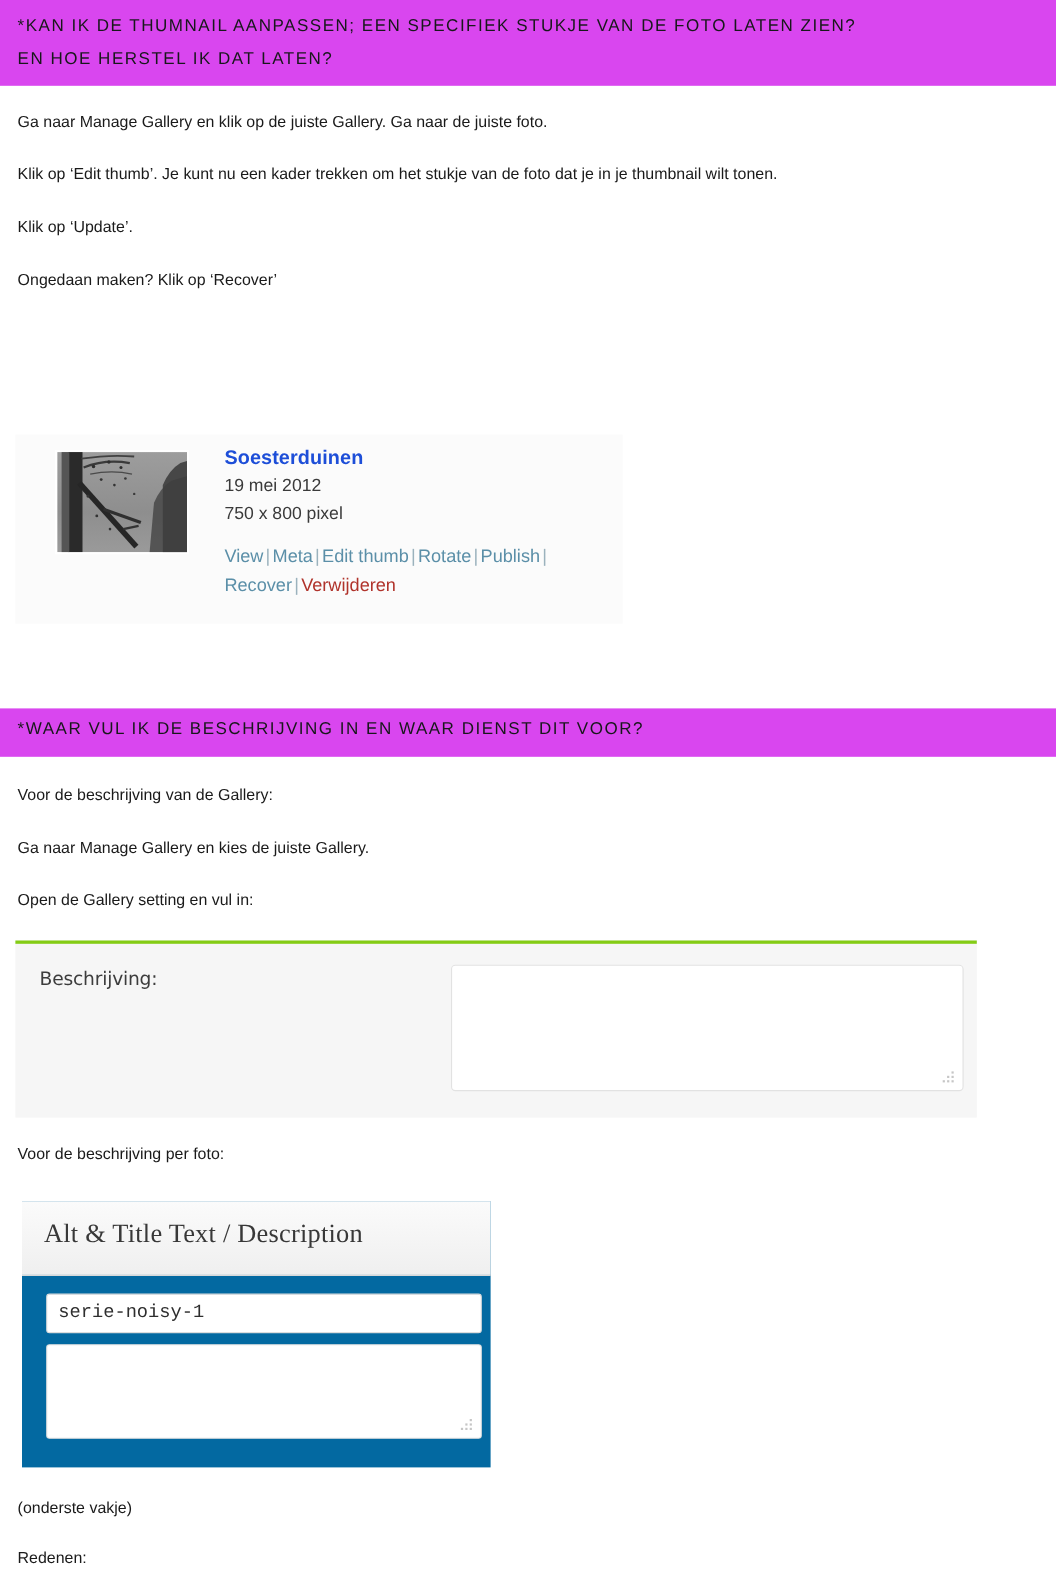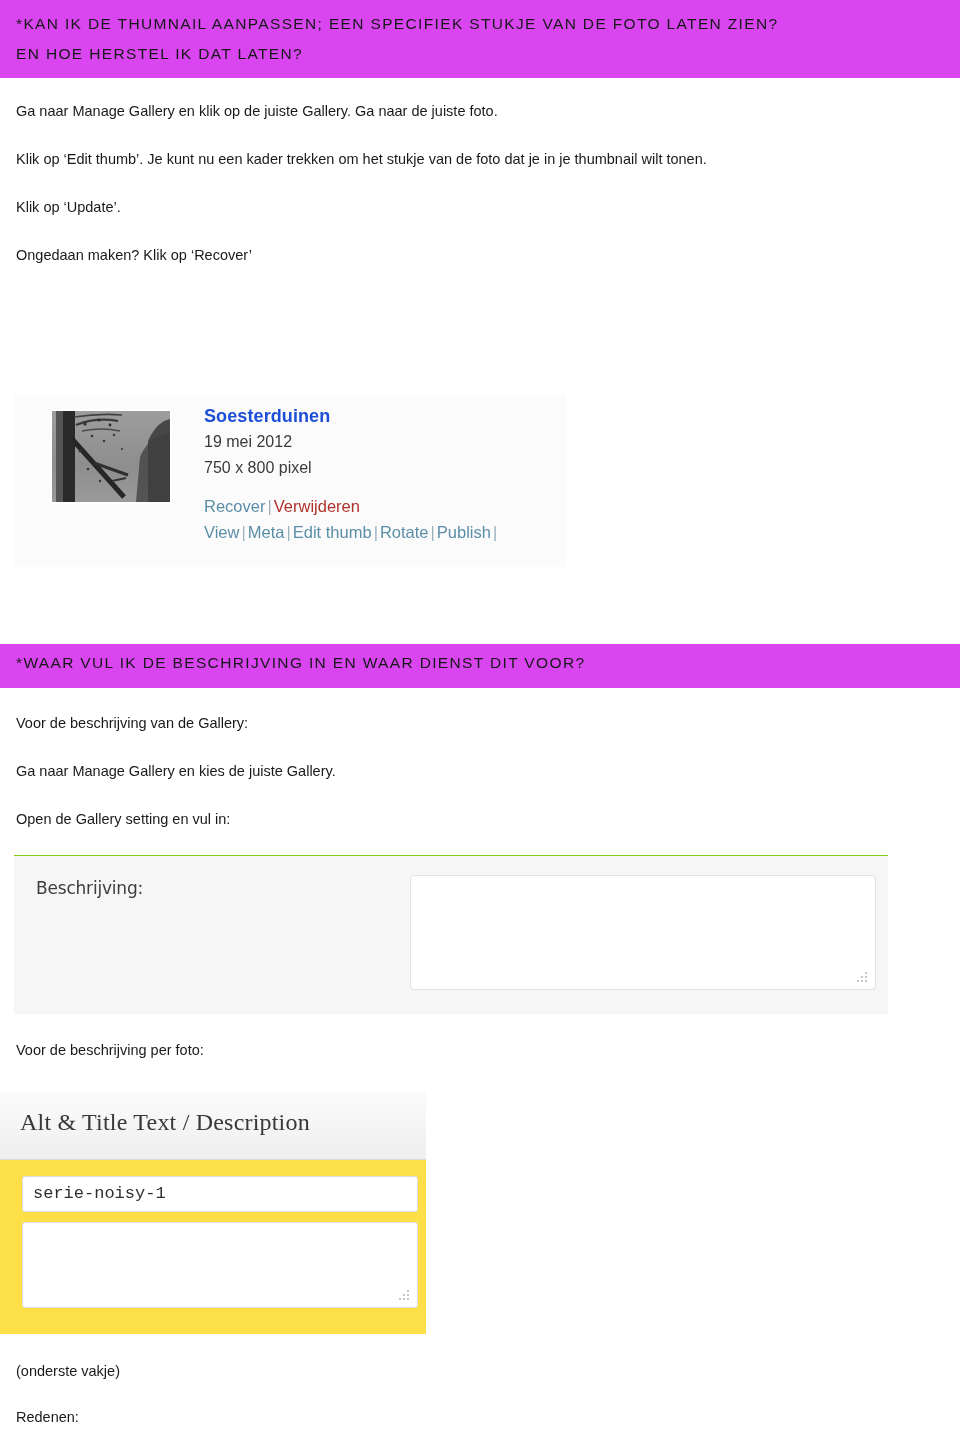--- a/index.html
+++ b/index.html
@@ -101,21 +101,21 @@
   }
 
   
   .shot-beschrijving {
     position: absolute;
     left: 14px;
     top: 855px;
     width: 874px;
     height: 158px;
     background: #f6f6f6;
-    border-top: 1px solid #84cc16;
+    border-top: 3px solid #84cc16;
   }
   .shot-beschrijving .lbl {
     position: absolute;
     left: 22px;
     top: 22px;
     font-size: 17px;
     color: #3d3d3d;
     font-family: "DejaVu Sans", sans-serif;
     letter-spacing: -.2px;
   }
@@ -141,25 +141,25 @@
     position: absolute;
     width: 2px;
     height: 2px;
     background: #c6c6c6;
     display: block;
   }
 
   
   .shot-alt {
     position: absolute;
-    left: 0;
+    left: 20px;
     top: 1092px;
     width: 426px;
     height: 242px;
-    background: #fde047;
+    background: #0369a1;
   }
   .shot-alt .alt-head {
     position: absolute;
     left: 0;
     top: 0;
     width: 426px;
     height: 68px;
     background: linear-gradient(to bottom, #fbfbfb 0%, #efefef 100%);
     border-bottom: 1px solid #d9d9d9;
     box-sizing: border-box;
@@ -259,24 +259,24 @@
     </svg>
   </div>
 
   <div class="meta">
     <div class="gal-title">Soesterduinen</div>
     <div class="gal-sub">19 mei 2012</div>
     <div class="gal-sub">750 x 800 pixel</div>
 
     <div class="gal-links">
       <div>
-        <a href="#">Recover</a><span class="sep">|</span><a href="#" class="danger">Verwijderen</a>
+        <a href="#">View</a><span class="sep">|</span><a href="#">Meta</a><span class="sep">|</span><a href="#">Edit thumb</a><span class="sep">|</span><a href="#">Rotate</a><span class="sep">|</span><a href="#">Publish</a><span class="sep">|</span>
       </div>
       <div>
-        <a href="#">View</a><span class="sep">|</span><a href="#">Meta</a><span class="sep">|</span><a href="#">Edit thumb</a><span class="sep">|</span><a href="#">Rotate</a><span class="sep">|</span><a href="#">Publish</a><span class="sep">|</span>
+        <a href="#">Recover</a><span class="sep">|</span><a href="#" class="danger">Verwijderen</a>
       </div>
     </div>
   </div>
 </div>
 
 <div class="section-band" style="position:absolute; left:0; top:644px; height:44px; padding-top:4px;">
   <div class="band-line">*WAAR VUL IK DE BESCHRIJVING IN EN WAAR DIENST DIT VOOR?</div>
 </div>
 
 <div class="para" style="position:absolute; left:0; top:713px; width:960px;">Voor de beschrijving van de Gallery:</div>

